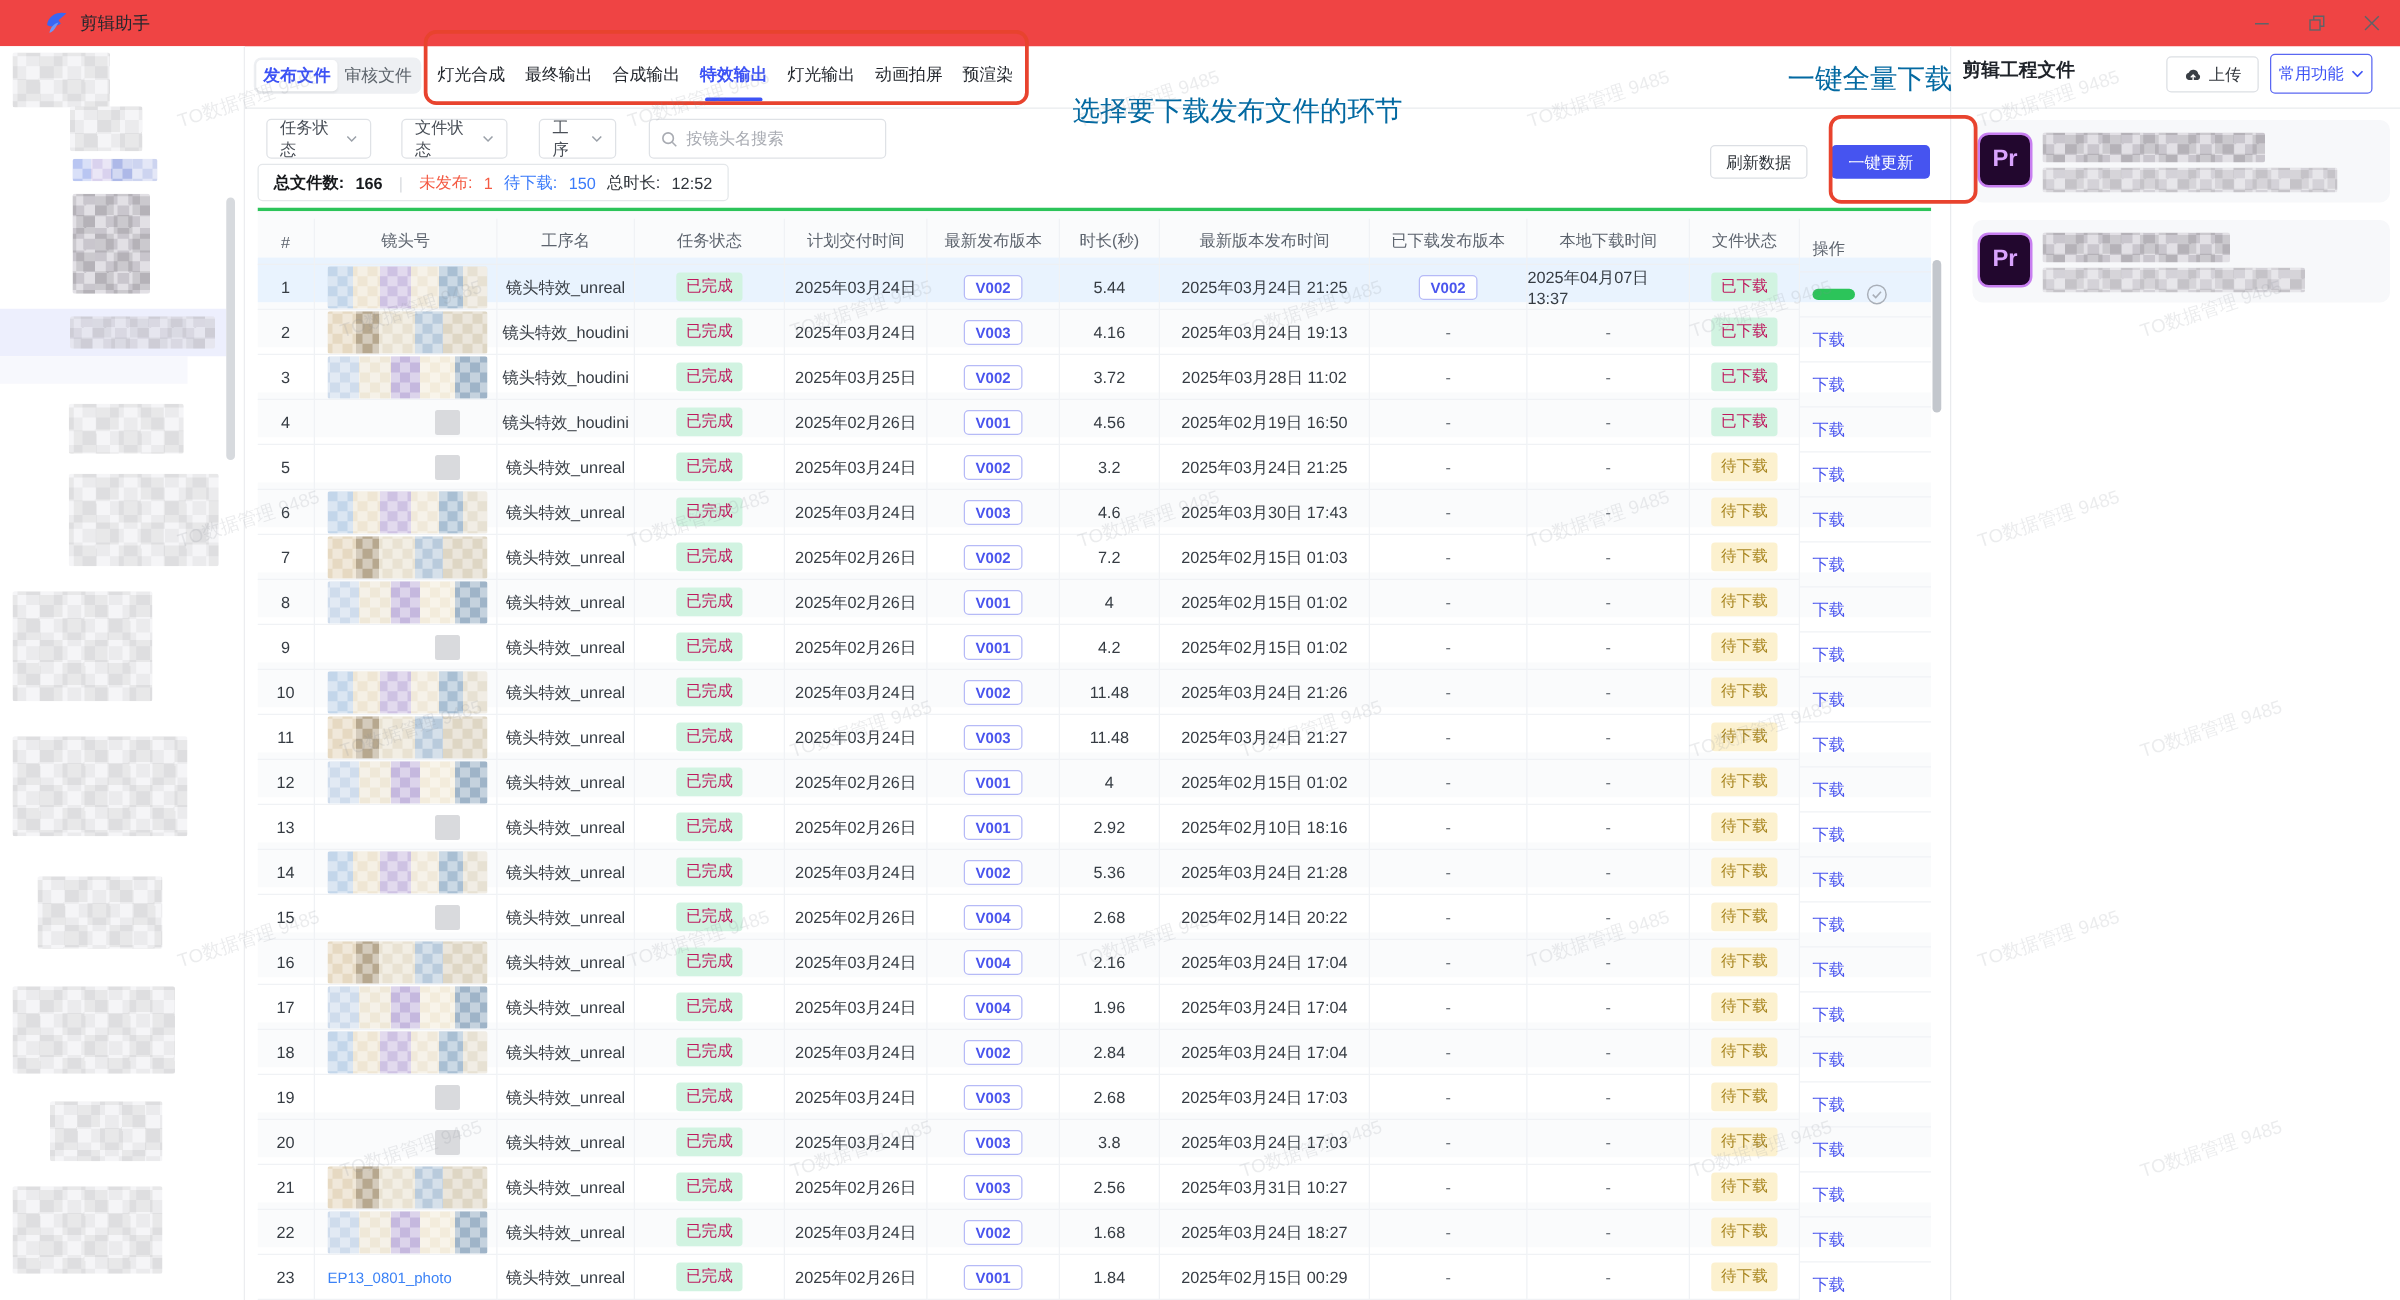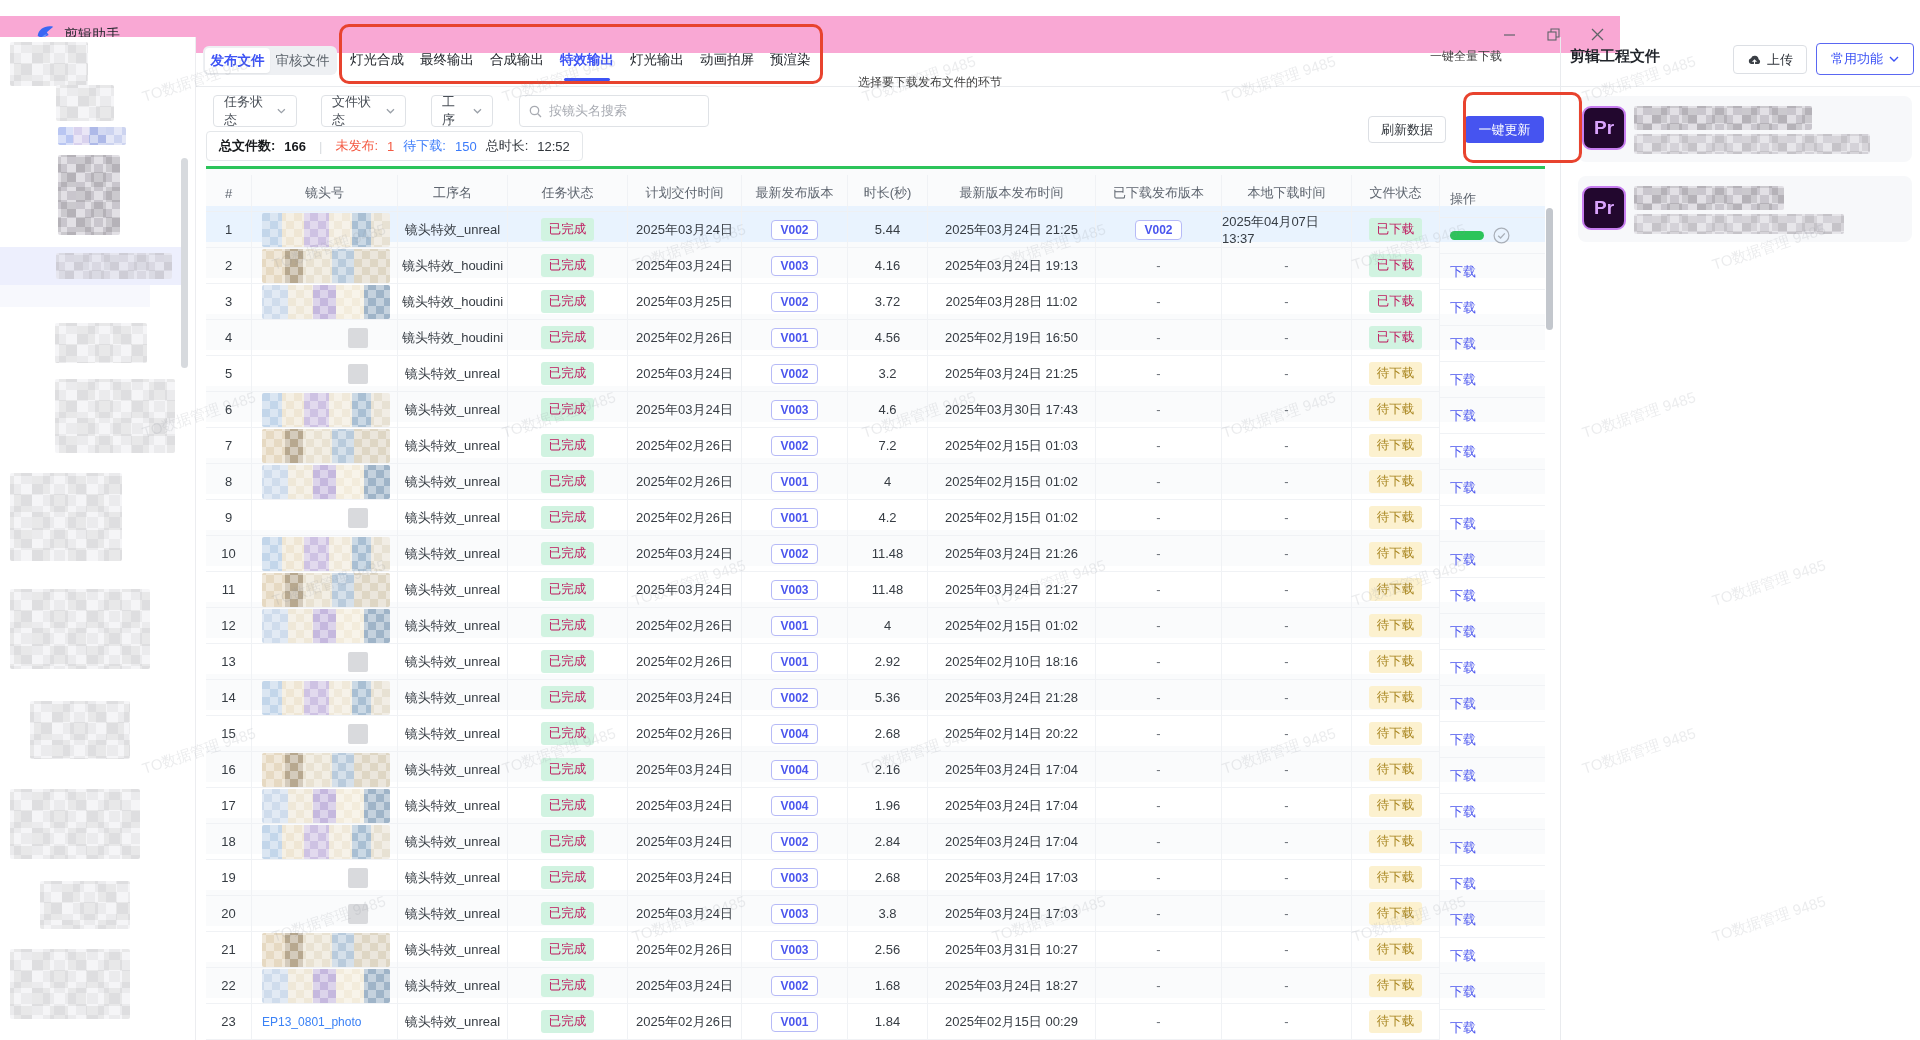--- a/index.html
+++ b/index.html
@@ -2,21 +2,21 @@
 <html><head>
 <meta charset="utf-8">
 <style>
   * { margin:0; padding:0; box-sizing:border-box; }
   html,body { width:1920px; height:1040px; overflow:hidden; background:#fff;
     font-family:"Liberation Sans","DejaVu Sans",sans-serif; }
   .screen { position:relative; width:1920px; height:1040px; background:#fff; overflow:hidden; }
   .abs { position:absolute; }
 
   
-  .titlebar { position:absolute; left:0; top:0; width:1620px; height:37px; background:#f9a8d4;margin-top:16px; }
+  .titlebar { position:absolute; left:0; top:0; width:1920px; height:37px; background:#ef4444; }
   .app-title { position:absolute; left:64px; top:10px; font-size:14px; color:#23272d; }
   .logo { position:absolute; left:34px; top:7px; width:22px; height:22px; }
   .win-controls { position:absolute; right:8px; top:0; height:37px; display:flex; align-items:center; gap:14px; }
   .win-btn { width:30px; height:30px; display:flex; align-items:center; justify-content:center; color:#5f6368; }
   .win-btn svg { display:block; }
 
   
   .sidebar { position:absolute; left:0; top:37px; width:196px; height:1003px; background:#fff; border-right:1px solid #ecedf0; }
   .mosaic { background:
       repeating-conic-gradient(rgba(0,0,0,0.055) 0% 25%, rgba(0,0,0,0) 25% 50%) 4px 3px/36px 36px,
@@ -94,25 +94,25 @@
   .dash { color:#6a7077; }
 
   .vscroll { position:absolute; left:1546px; top:208px; width:7px; height:122px; background:#c3c7cd; border-radius:4px; }
   .side-scroll { position:absolute; left:181px; top:121px; width:7px; height:210px; background:#d7dade; border-radius:4px; }
 
   
   .rp-title { position:absolute; left:1570px; top:47px; font-size:15px; font-weight:bold; color:#1f2329; }
   .rp-card { position:absolute; left:1578px; width:334px; height:66px; background:#f7f8fa; border-radius:8px; }
   .pr-icon { position:absolute; width:44px; height:44px; background:#22072e; border:2px solid #c77ef0; border-radius:9px; display:flex; align-items:center; justify-content:center; color:#d9a3fd; font-weight:bold; font-size:19px; }
   .upload-btn { position:absolute; left:1733px; top:45px; width:74px; height:29px; border:1px solid #dcdfe4; border-radius:4px; background:#fff; display:flex; align-items:center; justify-content:center; gap:5px; font-size:13px; color:#30353b; }
-  .common-btn { position:absolute; left:1816px; top:43px; width:98px; height:32px; border:1px solid #5a67f2; border-radius:4px; background:#fff; display:flex; align-items:center; justify-content:center; gap:6px; font-size:13px; color:#3d53f5; }
+  .common-btn { position:absolute; left:1816px; top:43px; width:82px; height:32px; border:1px solid #5a67f2; border-radius:4px; background:#fff; display:flex; align-items:center; justify-content:center; gap:6px; font-size:13px; color:#3d53f5; }
 
   
   .red-box { position:absolute; border:3px solid #e8432e; border-radius:10px; pointer-events:none; }
-  .red-text { position:absolute; color:#404040; font-size:12px; white-space:nowrap; pointer-events:none; }
+  .red-text { position:absolute; color:#0369a1; font-size:22px; white-space:nowrap; pointer-events:none; }
 
   
   .watermark { position:absolute; left:0; top:0; width:1920px; height:1040px; pointer-events:none; z-index:50; }
   .wm { position:absolute; font-size:15px; color:#878c95; opacity:0.16; transform:rotate(-18deg); white-space:nowrap; }
 </style>
 </head>
 <body>
 
 <div class="screen">
 

